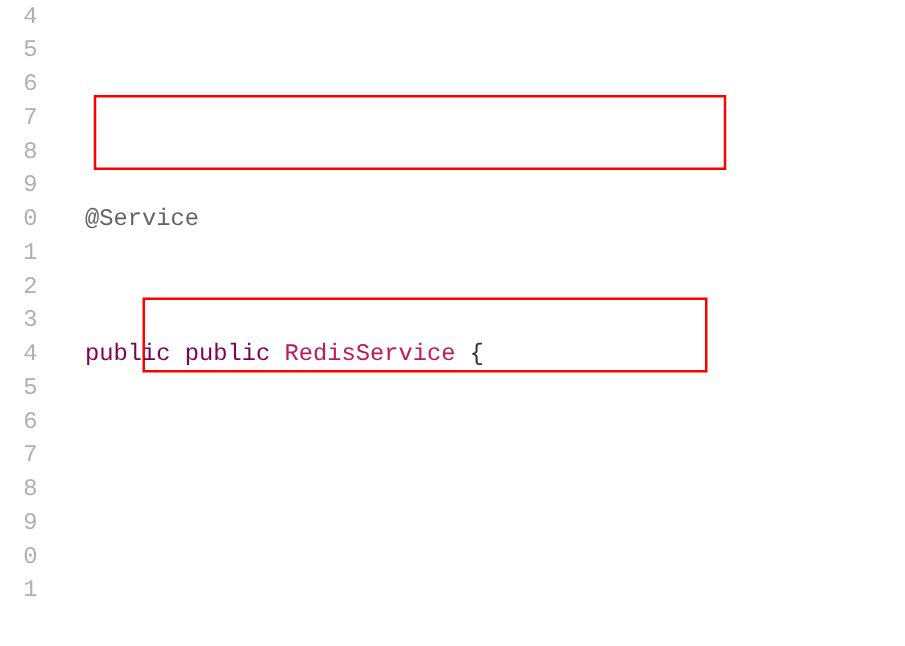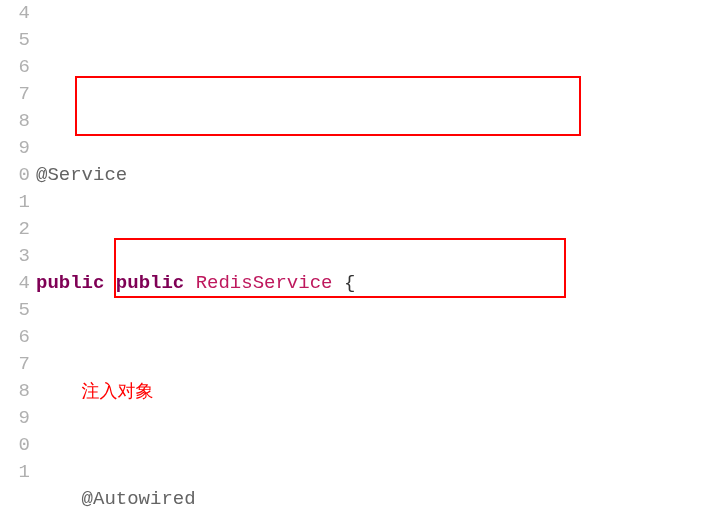--- a/index.html
+++ b/index.html
@@ -30,22 +30,23 @@
     height: 27px;
   }
   .code {
     flex: 1;
     position: relative;
     white-space: pre;
   }
   .line {
     height: 27px;
     position: relative;
+    margin-left: 32px;
   }
-  .kw   { color: #7f0055; font-weight: bold; }
+  .kw   { color: #7f0055; font-weight: normal; }
   .type { color: #be185d; }
   .ann  { color: #646464; }
   .plain { color: #333333; }
   .annotation-label {
     color: #ff0000;
     font-family: "Microsoft YaHei", sans-serif;
     font-size: 18px;
   }
   .redbox {
     position: absolute;
@@ -81,23 +82,21 @@
 
   <div class="code">
 
     <div class="redbox" style="left:39px; top:76px; width:506px; height:60px;"></div>
     <div class="redbox" style="left:78px; top:238px; width:452px; height:60px;"></div>
 
     <div class="line"><span class="ann">@Service</span></div>
 
     <div class="line"><span class="kw">public</span> <span class="kw">public</span> <span class="type">RedisService</span><span class="plain"> {</span></div>
 
-    <div class="line">    <span class="annotation-label">注入对象</span></div>
 
-    <div class="line">    <span class="ann">@Autowired</span></div>
 
     
 
     
 
     
 
     
 
     

